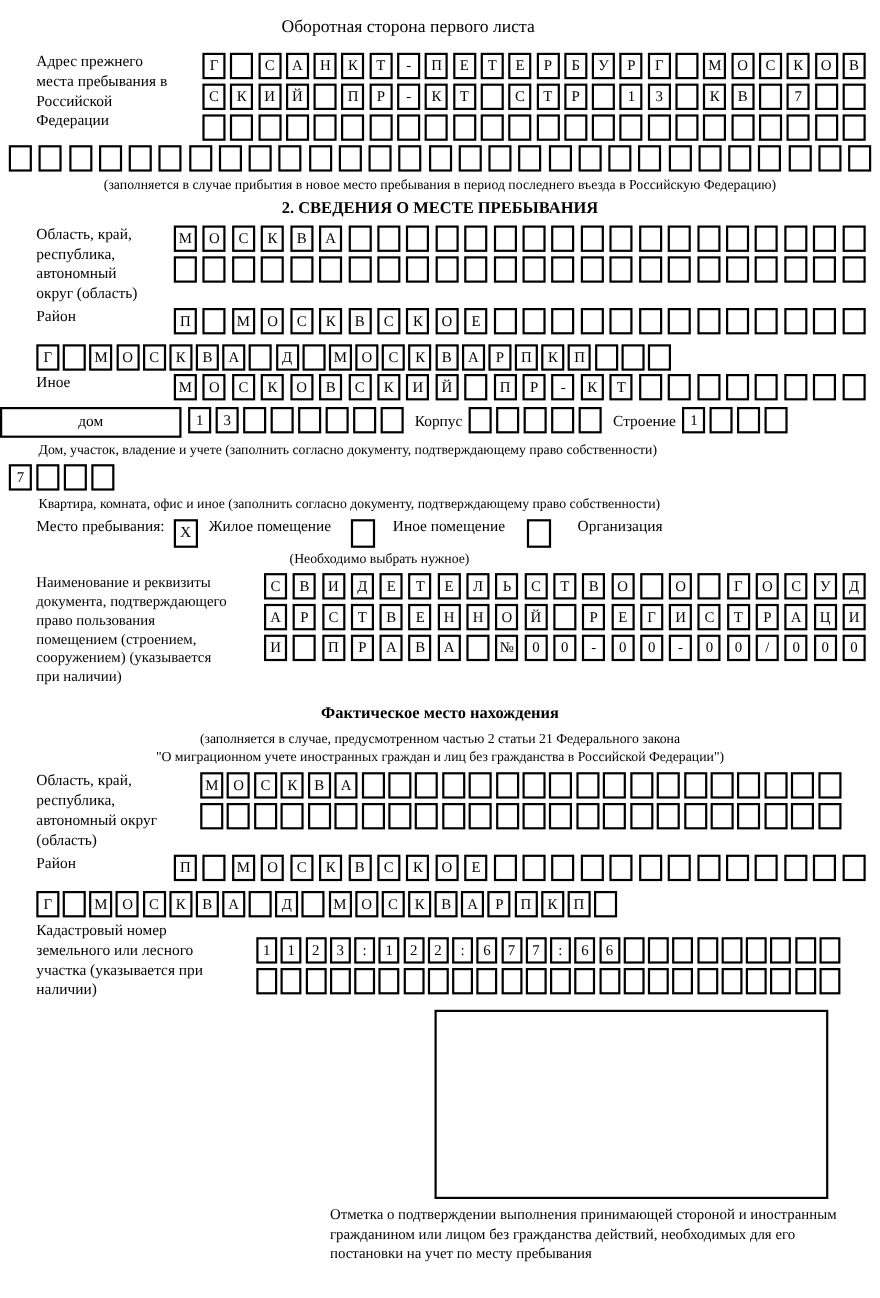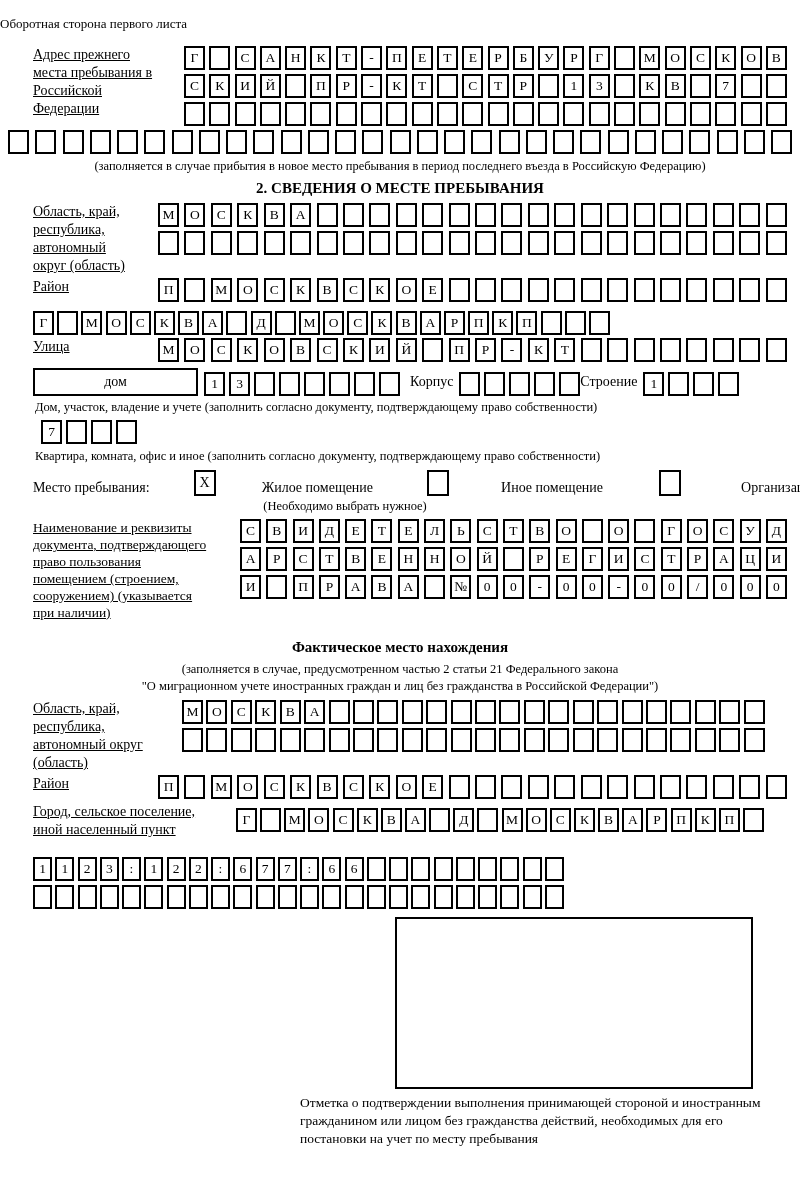--- a/index.html
+++ b/index.html
@@ -1,45 +1,45 @@
 <!DOCTYPE html>
 <html><head>
 <meta charset="utf-8">
 <style>
   * { margin:0; padding:0; box-sizing:border-box; }
   html,body { background:#fff; }
   body {
     width:800px; height:1180px; position:relative; overflow:hidden;
     color:#000; font-family:"Liberation Serif", serif;
   }
-  .corner { margin:16px 58px 0 0; text-align:left; font-size:13px; }
+  .corner { margin:16px 58px 0 0; text-align:center; font-size:16px; }
   .fieldblock { display:flex; align-items:flex-start; padding-left:33px; }
-  .label { font-size:14px; line-height:18px; padding-right:28px;text-decoration:underline; }
+  .label { font-size:14px; line-height:18px; padding-right:28px; }
   .rows > .cells + .cells { margin-top:4px; }
   .cells { display:flex; justify-content:space-between; }
   .cell {
     flex:none; width:21px; height:24px; border:2px solid #000;
     display:flex; align-items:center; justify-content:center;
     font-size:13.5px; line-height:1; background:#fff;
   }
   .narrow .cell { width:19px; }
   .caption { font-size:12.5px; }
   .center { text-align:center; }
   .sec-title { font-weight:bold; font-size:15px; text-align:center; }
   .bigbox {
     flex:none; border:2px solid #000; height:28px;
     display:flex; align-items:center; justify-content:center; font-size:14px;
   }
   .inline-label { font-size:14px; line-height:28px; white-space:nowrap; }
-  .houserow { display:flex; align-items:flex-end; padding-left:33px; }
+  .houserow { display:flex; align-items:flex-start; }
   .checkcell {
     flex:none; width:22px; height:26px; border:2px solid #000;
     display:flex; align-items:center; justify-content:center; font-size:14px;
   }
-  .stayrow { display:flex; align-items:flex-end; padding-left:33px;gap:36px; }
+  .stayrow { display:flex; align-items:flex-start; padding-left:33px; }
   .stay-label { font-size:14px; white-space:nowrap; }
   .stampbox { margin-left:395px; width:358px; height:172px; border:2px solid #000; }
   .stampcap { width:480px; margin:5px 0 0 300px; font-size:13.5px; line-height:18px; text-align:left; }
 </style>
 </head>
 <body>
 
 <div class="corner">Оборотная сторона первого листа</div>
 
 <div class="fieldblock" style="margin-top:14px">
@@ -271,21 +271,21 @@
       <div class="cell">П</div>
       <div class="cell">К</div>
       <div class="cell">П</div>
       <div class="cell"></div>
       <div class="cell"></div>
       <div class="cell"></div>
     </div>
 </div>
 
 <div class="fieldblock" style="margin-top:3px">
-  <div class="label" style="flex:0 0 125px">Улица</div>
+  <div class="label" style="flex:0 0 125px">Иное</div>
   <div class="cells" style="width:629px">
       <div class="cell">М</div>
       <div class="cell">О</div>
       <div class="cell">С</div>
       <div class="cell">К</div>
       <div class="cell">О</div>
       <div class="cell">В</div>
       <div class="cell">С</div>
       <div class="cell">К</div>
       <div class="cell">И</div>
@@ -320,21 +320,21 @@
       <div class="cell"></div>
     </div>
   <div class="inline-label" style="margin-left:10px">Корпус</div>
   <div class="cells" style="width:121px;margin-left:6px">
       <div class="cell"></div>
       <div class="cell"></div>
       <div class="cell"></div>
       <div class="cell"></div>
       <div class="cell"></div>
     </div>
-  <div class="inline-label" style="">Строение</div>
+  <div class="inline-label" style="margin-left:10px">Строение</div>
   <div class="cells" style="width:96px;margin-left:6px">
       <div class="cell">1</div>
       <div class="cell"></div>
       <div class="cell"></div>
       <div class="cell"></div>
     </div>
 </div>
 <div class="caption" style="margin:4px 0 0 35px">Дом, участок, владение и учете (заполнить согласно документу, подтверждающему право собственности)</div>
 
 <div class="houserow" style="margin-top:5px">
@@ -519,21 +519,20 @@
       <div class="cell"></div>
       <div class="cell"></div>
       <div class="cell"></div>
       <div class="cell"></div>
       <div class="cell"></div>
       <div class="cell"></div>
     </div>
 </div>
 
 <div class="fieldblock" style="margin-top:4px">
-  <div class="label" style="flex:0 0 203px">Город, сельское поселение, иной населенный пункт</div>
   <div class="cells" style="width:528px;margin-top:5px">
       <div class="cell">Г</div>
       <div class="cell"></div>
       <div class="cell">М</div>
       <div class="cell">О</div>
       <div class="cell">С</div>
       <div class="cell">К</div>
       <div class="cell">В</div>
       <div class="cell">А</div>
       <div class="cell"></div>
@@ -547,20 +546,21 @@
       <div class="cell">А</div>
       <div class="cell">Р</div>
       <div class="cell">П</div>
       <div class="cell">К</div>
       <div class="cell">П</div>
       <div class="cell"></div>
     </div>
 </div>
 
 <div class="fieldblock" style="margin-top:4px">
+  <div class="label" style="flex:0 0 200px">Кадастровый номер земельного или лесного участка (указывается при наличии)</div>
   <div class="rows narrow" style="width:531px;margin-top:14px">
     <div class="cells">
         <div class="cell">1</div>
         <div class="cell">1</div>
         <div class="cell">2</div>
         <div class="cell">3</div>
         <div class="cell">:</div>
         <div class="cell">1</div>
         <div class="cell">2</div>
         <div class="cell">2</div>

